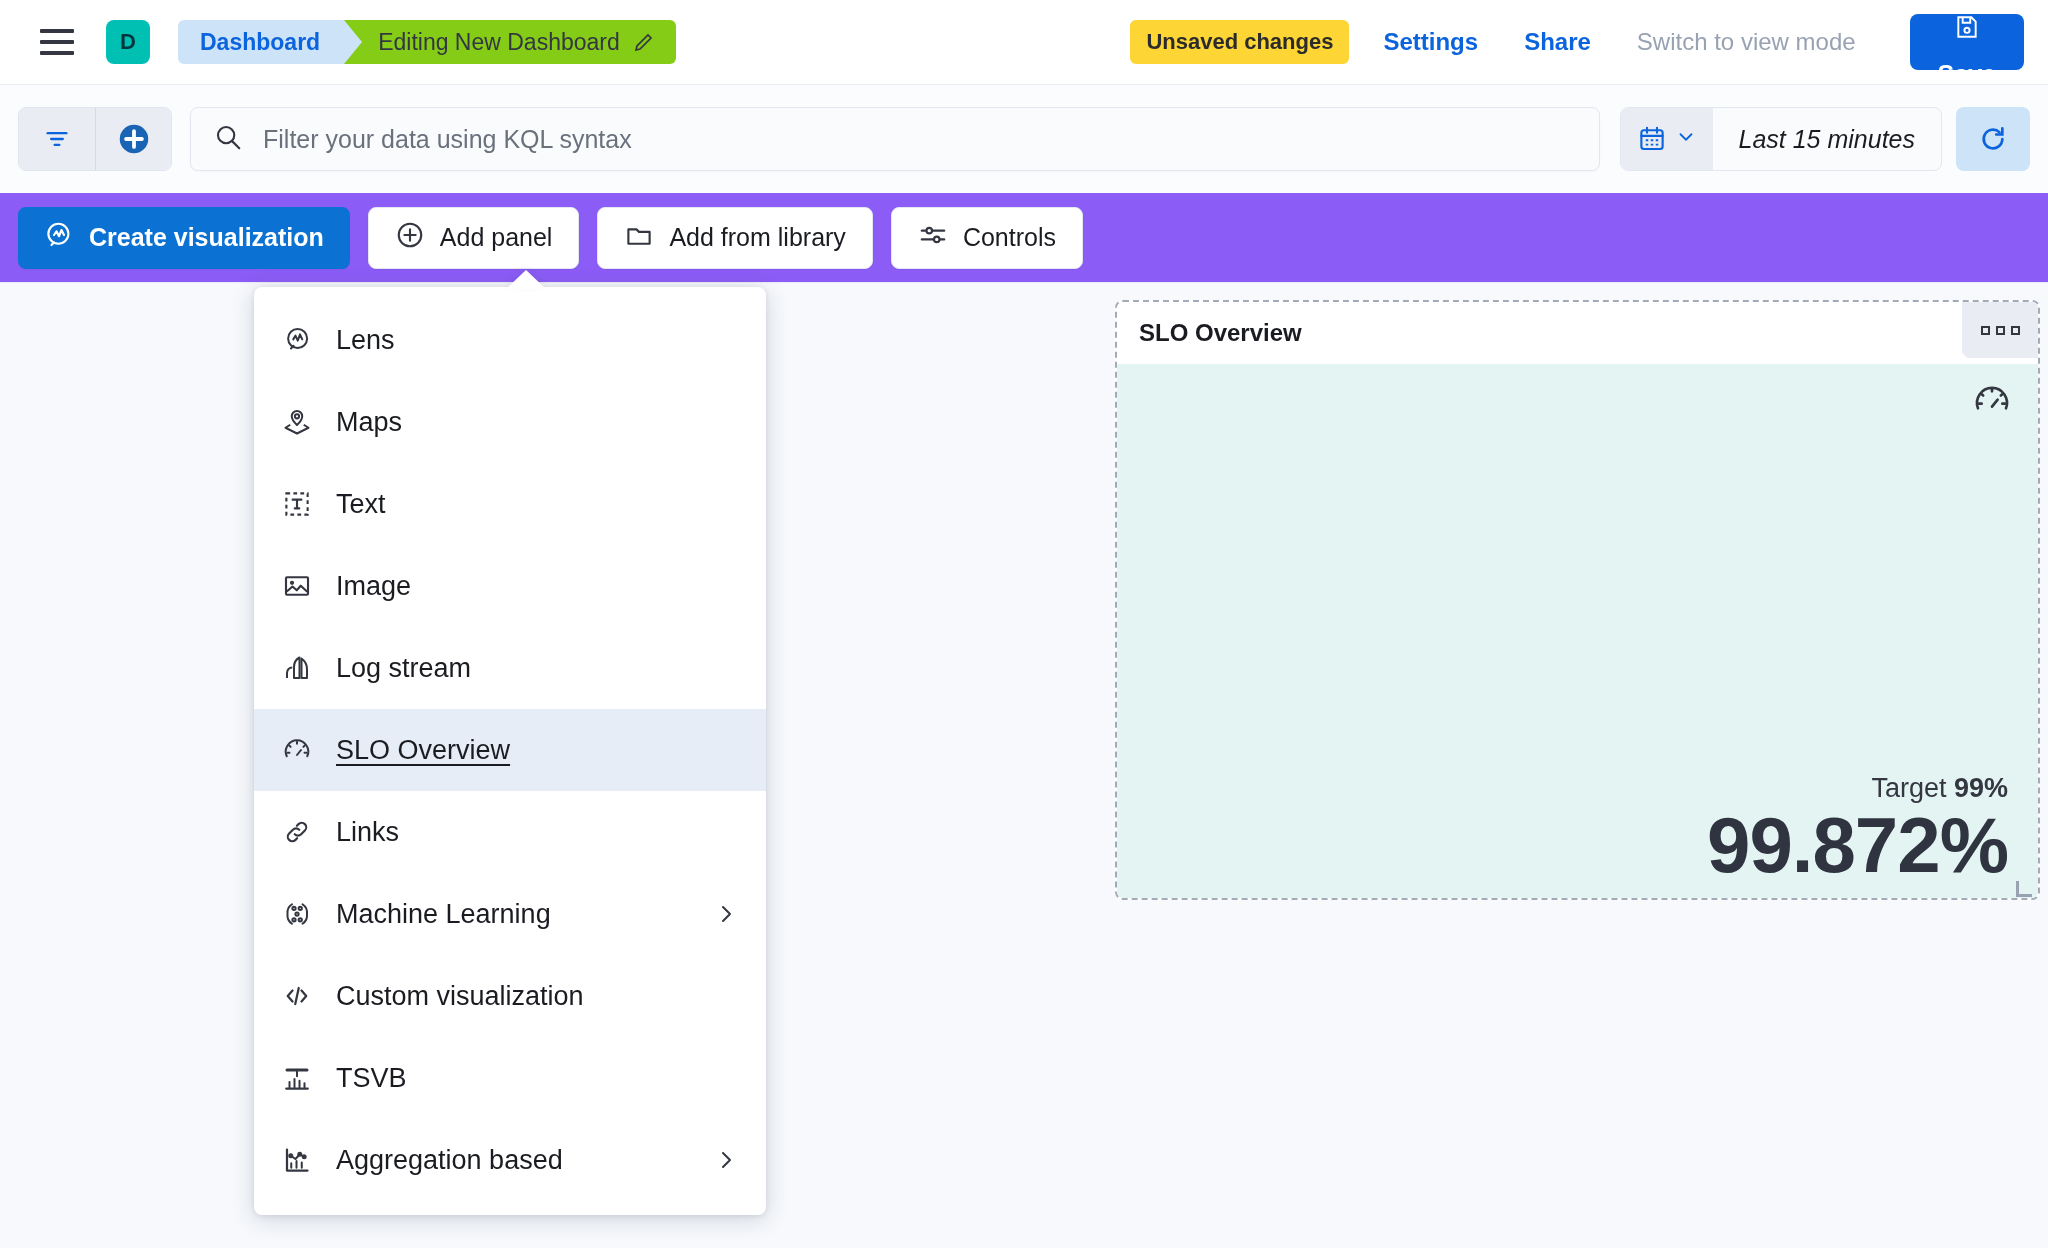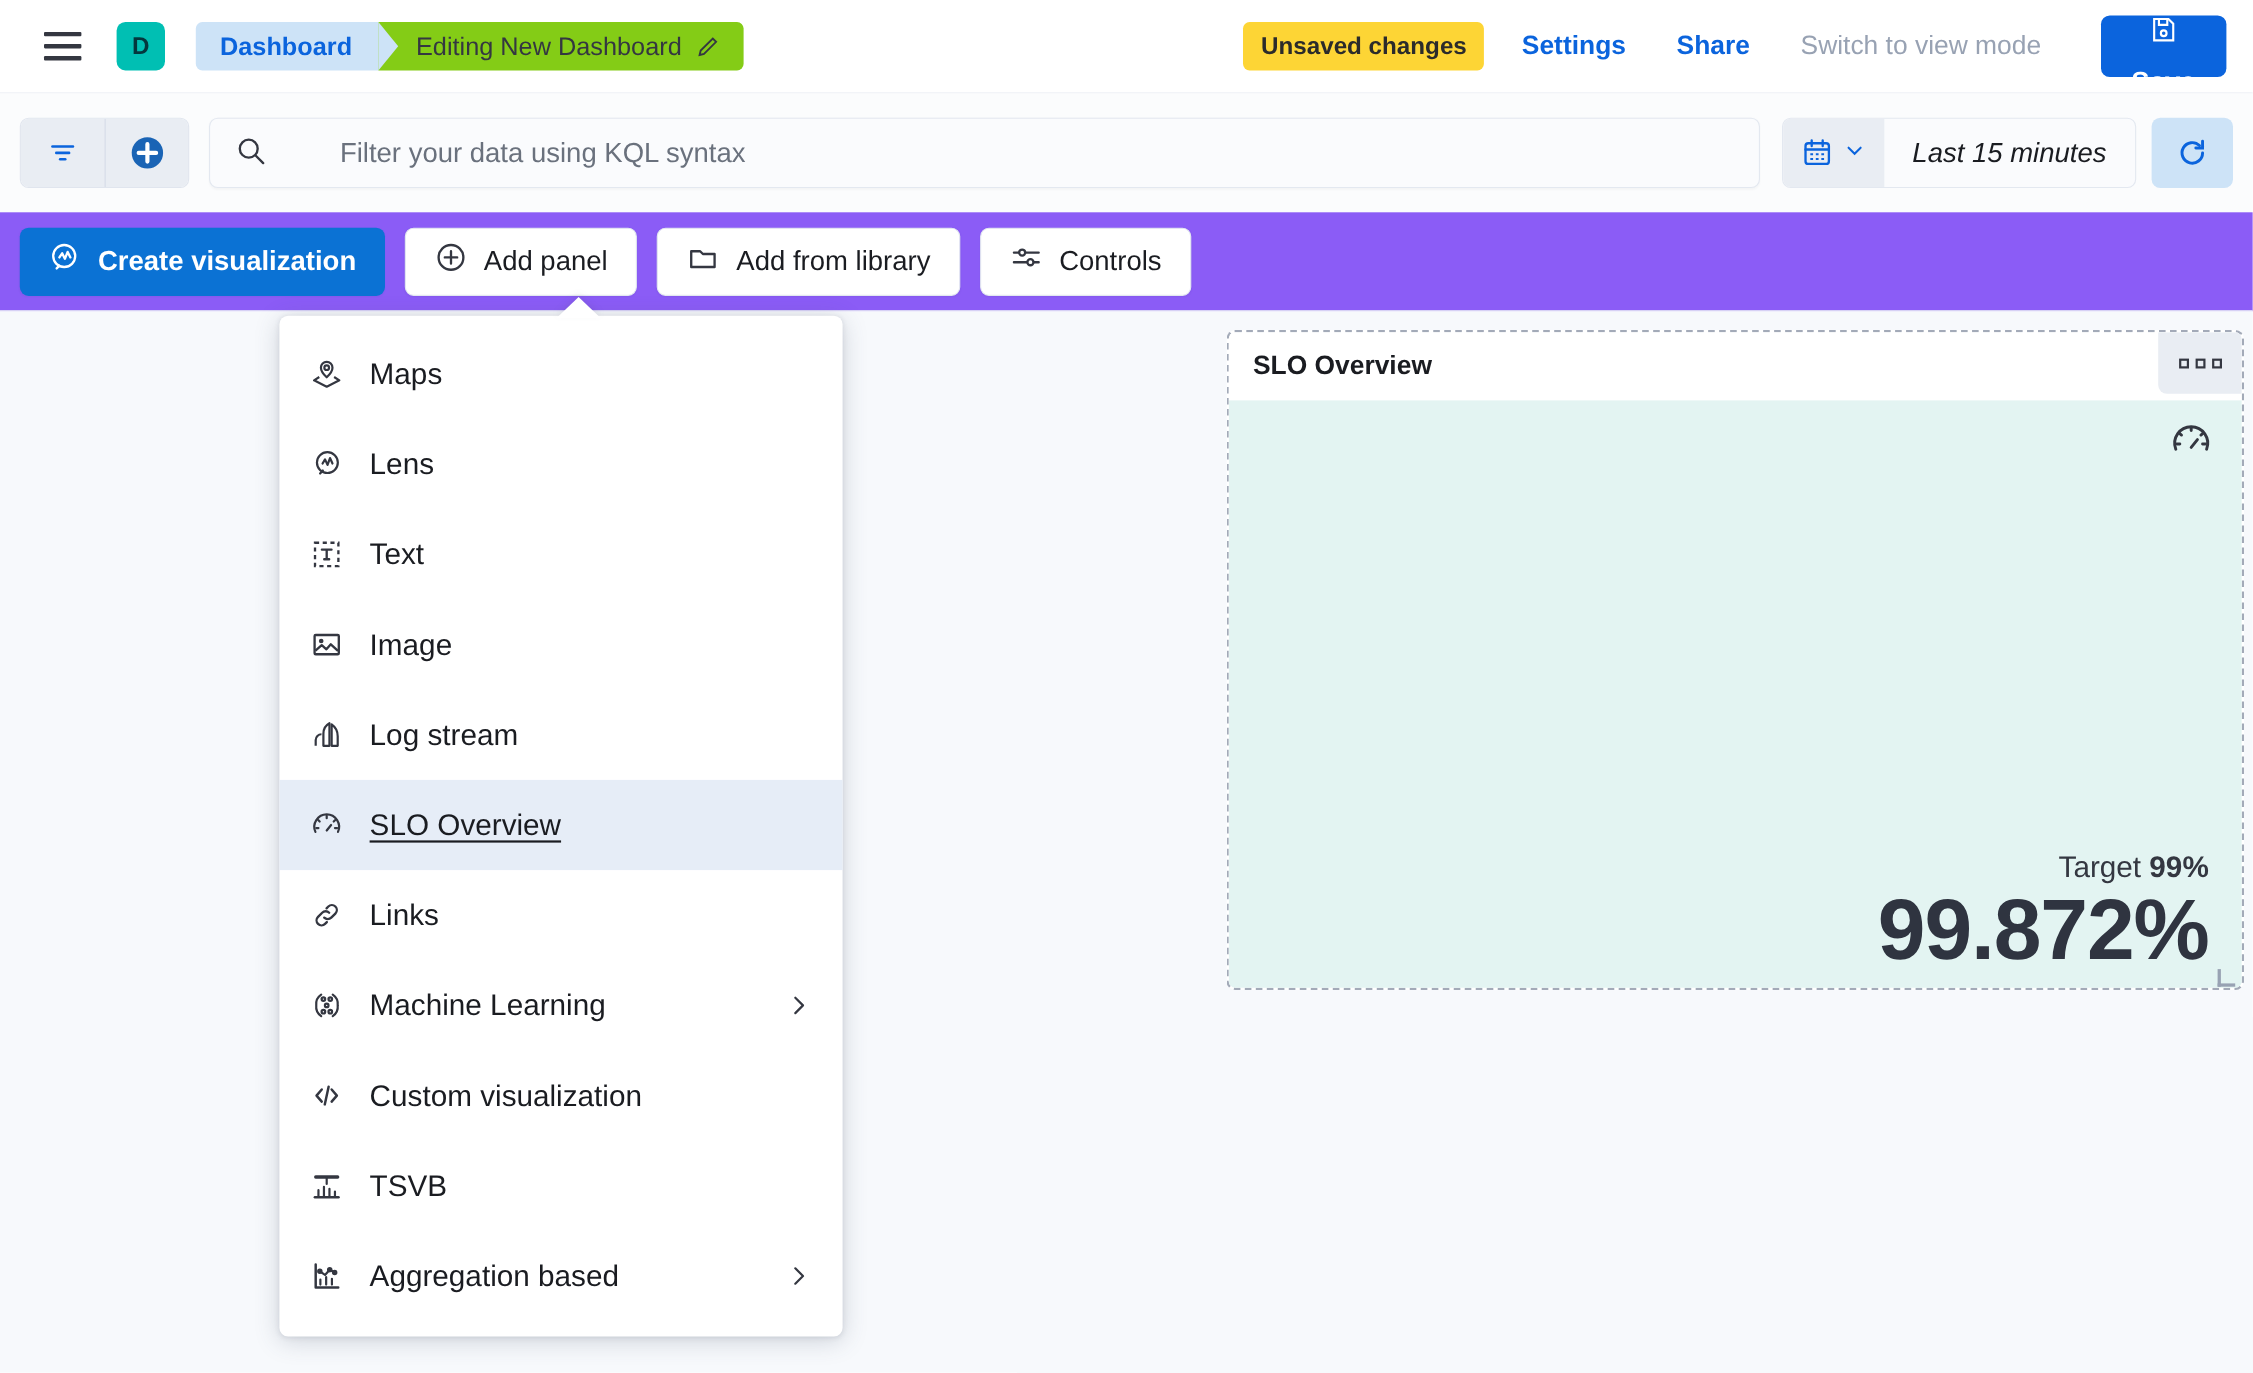--- a/index.html
+++ b/index.html
@@ -104,21 +104,20 @@
     display: flex; align-items: center; justify-content: center;
     cursor: pointer;
   }
   .filter-btn + .filter-btn { border-left: 1px solid #D3DAE6; }
   .search-box {
     flex: 1; height: 64px; margin-left: 18px;
     background: #FAFBFD;
     border: 1px solid #E3E8F0; border-radius: 8px;
     display: flex; align-items: center; padding: 0 22px;
     box-shadow: 0 1px 2px rgba(0,0,0,0.03);
-    gap: 46px;
   }
   .search-ph {
     font-size: 25px; color: #6A717D; margin-left: 20px;
   }
   .daterange {
     display: flex; align-items: center; height: 64px;
     border: 1px solid #E3E8F0; border-radius: 8px;
     margin-left: 20px; overflow: hidden; background: #FAFBFD;
   }
   .dr-cal {
@@ -426,37 +425,37 @@
       <div class="slo-value">99.872%</div>
     </div>
     <div class="slo-resize"></div>
   </div>
 </div>
 
 <div class="popover-arrow"></div>
 <div class="popover" id="addPanelMenu">
     <div class="menu-item">
       <span class="mi-icon">
+        <svg width="30" height="30" viewBox="0 0 24 24" fill="none" stroke="#343741" stroke-width="1.6">
+          <circle cx="12.5" cy="10.8" r="7.6"></circle>
+          <path d="M7.2 18.8l2-2.2" stroke-linecap="round"></path>
+          <path d="M9 11.5l1.8-3 1.8 4 1.8-5 1.8 4" stroke-linecap="round" stroke-linejoin="round"></path>
+        </svg>
+      </span>
+      <span class="mi-label">Lens</span>
+    </div>
+    <div class="menu-item">
+      <span class="mi-icon">
         <svg width="30" height="30" viewBox="0 0 24 24" fill="none" stroke="#343741" stroke-width="1.6" stroke-linejoin="round">
           <path d="M12 3.2a4.2 4.2 0 0 0-4.2 4.2c0 3 4.2 7 4.2 7s4.2-4 4.2-7A4.2 4.2 0 0 0 12 3.2z"></path>
           <circle cx="12" cy="7.4" r="1.7"></circle>
           <path d="M6.6 14.2L2.8 16.6 12 21.2l9.2-4.6-3.8-2.4"></path>
         </svg>
       </span>
       <span class="mi-label">Maps</span>
-    </div>
-    <div class="menu-item">
-      <span class="mi-icon">
-        <svg width="30" height="30" viewBox="0 0 24 24" fill="none" stroke="#343741" stroke-width="1.6">
-          <circle cx="12.5" cy="10.8" r="7.6"></circle>
-          <path d="M7.2 18.8l2-2.2" stroke-linecap="round"></path>
-          <path d="M9 11.5l1.8-3 1.8 4 1.8-5 1.8 4" stroke-linecap="round" stroke-linejoin="round"></path>
-        </svg>
-      </span>
-      <span class="mi-label">Lens</span>
     </div>
     <div class="menu-item">
       <span class="mi-icon">
         <svg width="30" height="30" viewBox="0 0 24 24" fill="none" stroke="#343741" stroke-width="1.7">
           <rect x="3.5" y="3.5" width="17" height="17" stroke-dasharray="3 2.6"></rect>
           <path d="M8.5 8.5h7M12 8.5v7M10.2 15.5h3.6" stroke-linecap="round"></path>
         </svg>
       </span>
       <span class="mi-label">Text</span>
     </div>

